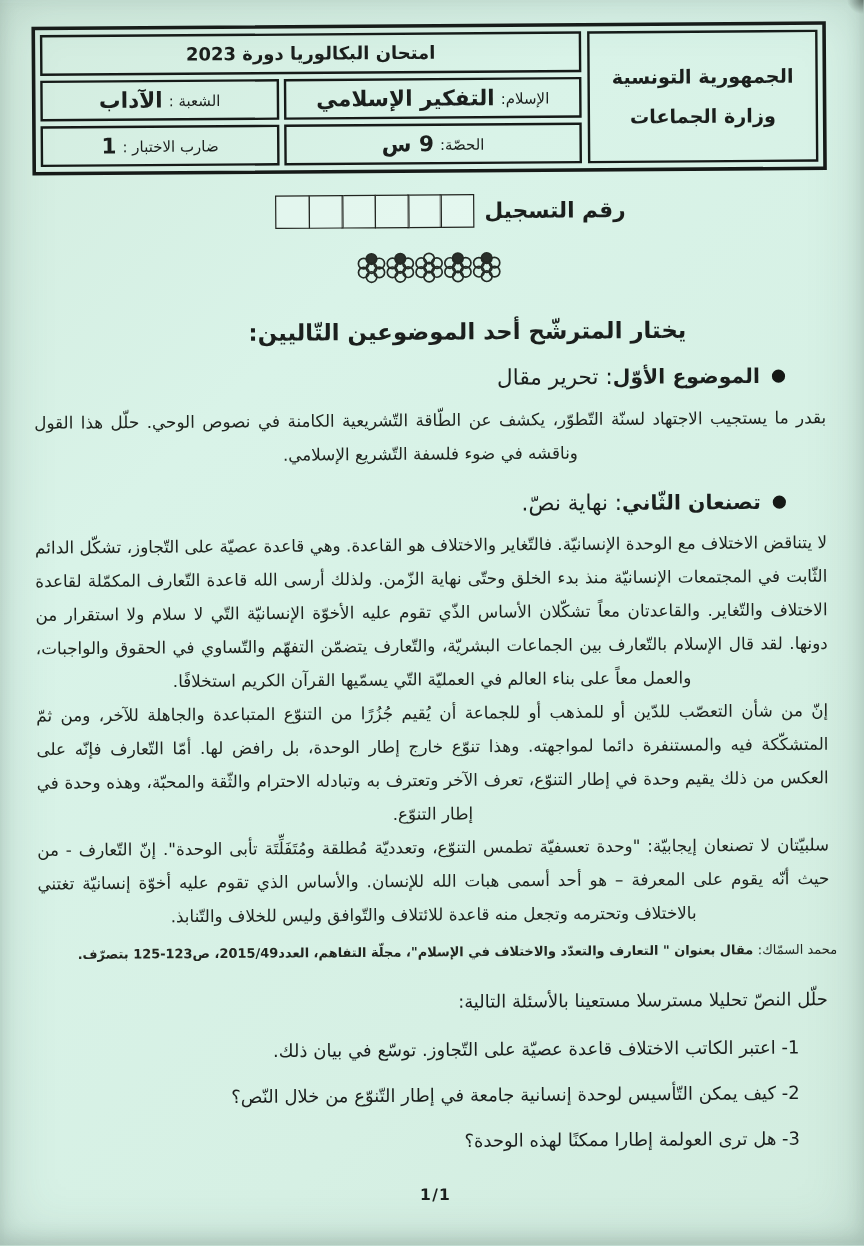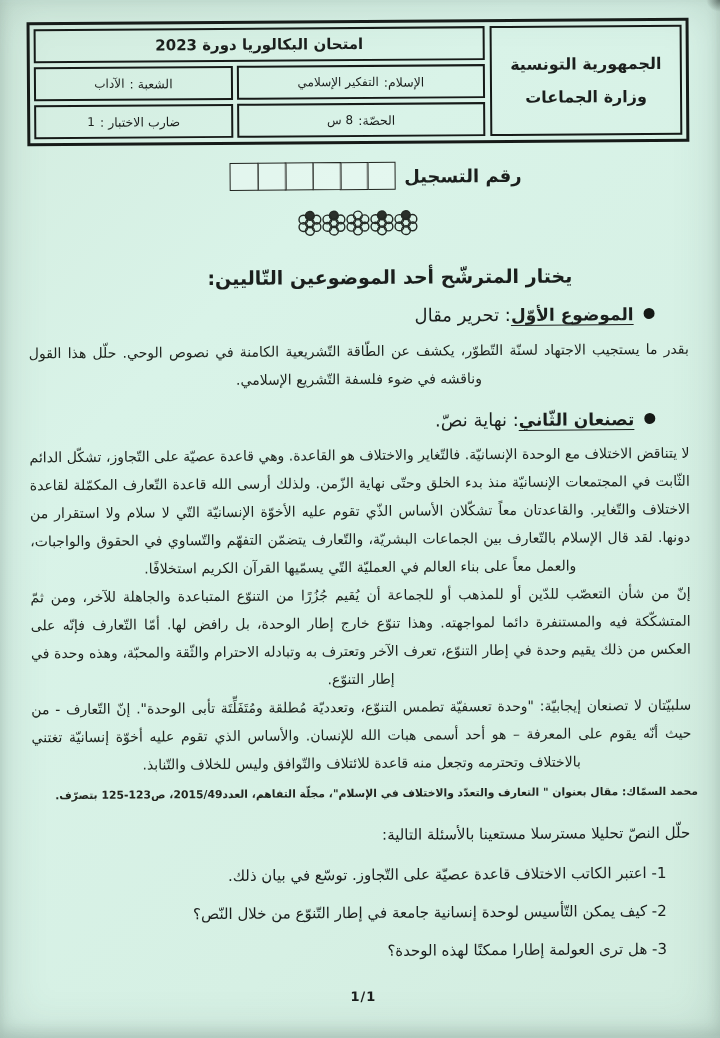--- a/index.html
+++ b/index.html
@@ -43,21 +43,21 @@
     gap: 14px; font-weight: bold; font-size: 16px;
   }
   .htable { flex: 1; display: flex; flex-direction: column; gap: 4px; }
   .hrow { display: flex; gap: 4px; flex: 1; }
   .hcell {
     border: 2px solid #161a18;
     display: flex; align-items: center; justify-content: center;
     padding: 2px 8px; font-size: 13px;
   }
   .hcell .lbl { font-size: 12.5px; }
-  .hcell .val { font-weight: normal; font-size: 12px; margin-right: 5px; }
+  .hcell .val { font-weight: bold; font-size: 18px; margin-right: 5px; }
   .cell-title { flex: 1; font-weight: bold; font-size: 15px; }
   .cell-wide { flex: 0 0 55%; }
   .cell-narrow { flex: 1; }
 
   
   .reg-row {
     display: flex; align-items: center; gap: 8px;
     margin: 17px 180px 0 0; height: 30px;
   }
   .reg-label { font-size: 18px; font-weight: bold; }
@@ -82,40 +82,39 @@
     margin: 17px 48px 0 0;
     font-size: 17px;
     display: flex; align-items: center; gap: 10px;
   }
   .bullet {
     width: 11px; height: 11px; border-radius: 50%;
     background: #151916; flex: 0 0 11px;
   }
   .topic-title {
     font-weight: bold;
-    text-decoration: underline;
     text-underline-offset: 4px;
   }
   .topic-sub { font-size: 18px; }
 
   
   .textblock { margin: 10px 14px 0 14px; }
   p.just {
     font-size: 14px; line-height: 28px;
     text-align: justify; text-align-last: center;
     color: #20251f;
   }
   .t1body { margin-top: 11px; }
 
   .citation {
     margin: 10px 8px 0 8px;
     font-size: 10.8px; text-align: right;
     color: #22261f;
   }
-  .citation .cit-author { font-weight: bold; text-align: center; }
+  .citation .cit-author { font-weight: normal; text-align: center; }
   .citation .cit-rest { font-weight: 600; }
 
   .analyze-instruction {
     margin: 26px 16px 0 0;
     font-size: 15px;
   }
   .questions { margin: 12px 40px 0 0; }
   .question { font-size: 15px; line-height: 38px; }
 
   .footer {
@@ -146,21 +145,21 @@
           <span class="val">التفكير الإسلامي</span>
         </div>
         <div class="hcell cell-narrow">
           <span class="lbl">الشعبة :</span>
           <span class="val">الآداب</span>
         </div>
       </div>
       <div class="hrow">
         <div class="hcell cell-wide">
           <span class="lbl">الحصّة:</span>
-          <span class="val">8 س</span>
+          <span class="val">9 س</span>
         </div>
         <div class="hcell cell-narrow">
           <span class="lbl">ضارب الاختبار :</span>
           <span class="val">1</span>
         </div>
       </div>
     </div>
   </div>
 
   <div class="reg-row">

